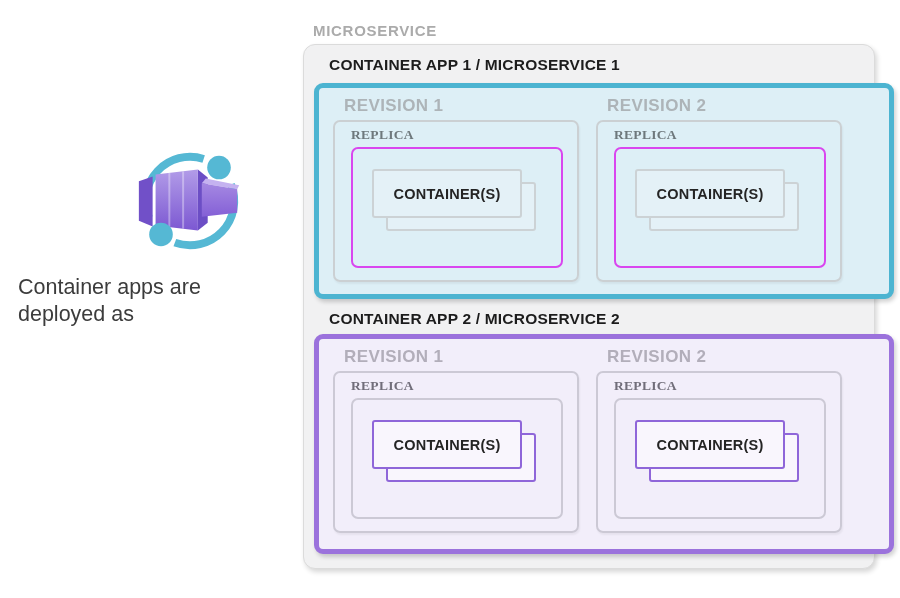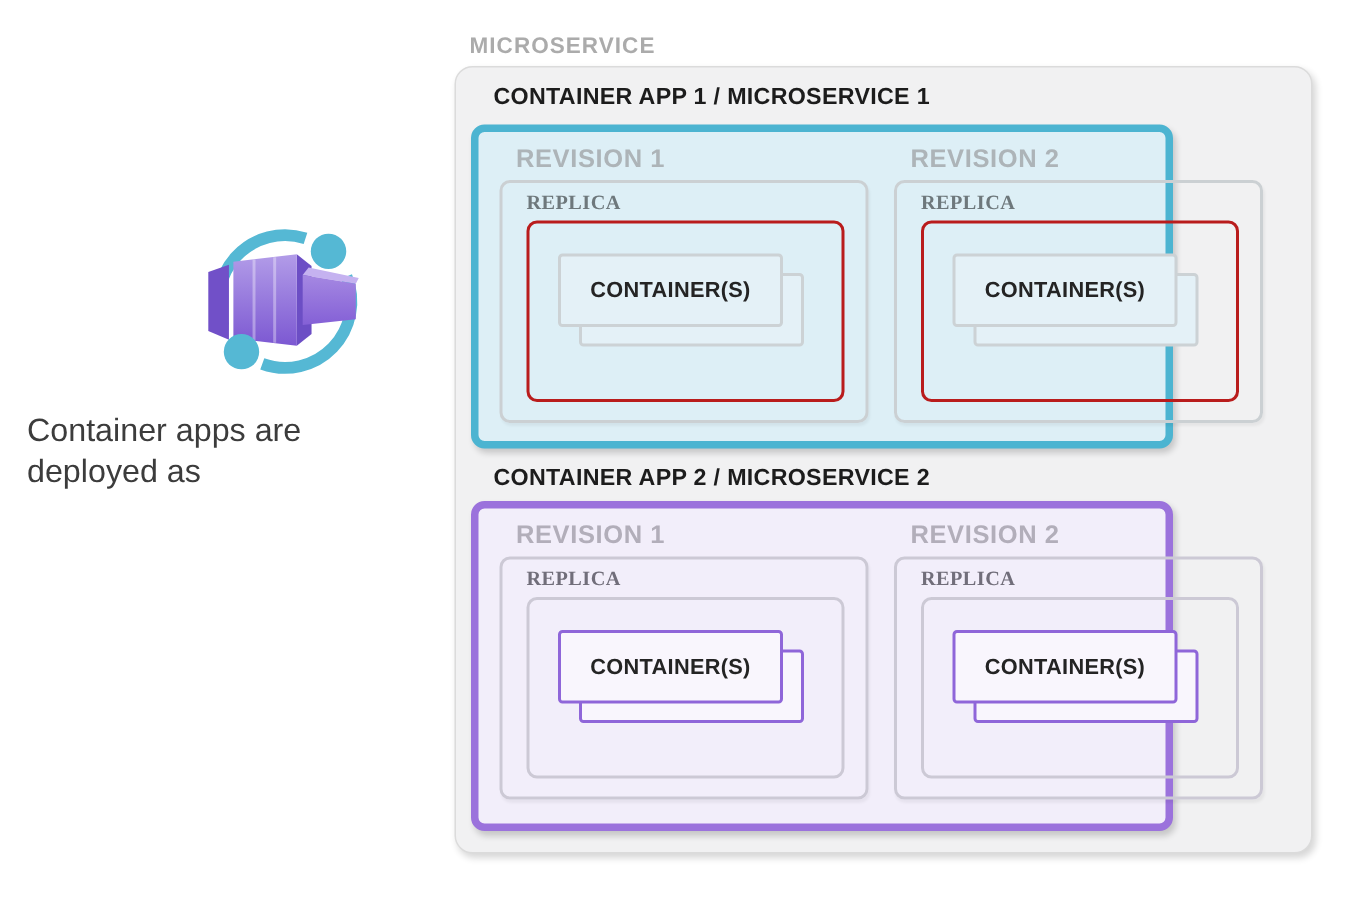--- a/index.html
+++ b/index.html
@@ -27,21 +27,21 @@
     box-shadow:2px 3px 5px rgba(0,0,0,.16);
     margin-left:13px;
   }
   .app-title{
     position:absolute;left:25px;
     font-size:15.5px;font-weight:bold;color:#1c1c1c;letter-spacing:.2px;
   }
   .app-title.t1{top:11px;}
   .app-title.t2{top:265px;}
   .app-box{
-    position:absolute;left:10px;width:468px;border-radius:9px;
+    position:absolute;left:10px;width:580px;border-radius:9px;
     box-sizing:border-box;box-shadow:2px 3px 4px rgba(0,0,0,.18);
   }
   .app-box.teal{top:38px;height:216px;border:5px solid #4cb4d1;background:#ddeff6;}
   .app-box.purple{top:289px;height:220px;border:5px solid #9b72dc;background:#f2eefa;}
   
   .revision{position:absolute;top:8px;width:246px;}
   .revision.r1{left:14px;}
   .revision.r2{left:277px;}
   .rev-label{
     margin:0 0 4px 11px;font-size:17px;font-weight:bold;
@@ -53,21 +53,21 @@
     box-sizing:border-box;position:relative;box-shadow:1px 2px 2px rgba(0,0,0,.05);
   }
   .purple .rev-box{border-color:#ccc9d5;}
   .replica-label{
     position:absolute;left:16px;top:5px;
     font-size:13.5px;font-weight:bold;color:#6e787c;letter-spacing:.3px;font-family:Liberation Serif, serif;
   }
   .purple .replica-label{color:#716e7a;}
   .replica-box{
     position:absolute;left:16px;top:25px;width:212px;height:121px;
-    border:2px solid #b91c1c;border-radius:7px;box-sizing:border-box;
+    border:2px solid #d946ef;border-radius:7px;box-sizing:border-box;
   }
   .purple .replica-box{border-color:#ccc9d5;}
   
   .container-back,.container-front{
     position:absolute;width:150px;height:49px;border-radius:3px;box-sizing:border-box;
   }
   .container-back{left:33px;top:33px;}
   .container-front{
     left:19px;top:20px;display:flex;align-items:center;justify-content:center;
     font-size:14.5px;font-weight:bold;color:#242424;letter-spacing:.2px;

